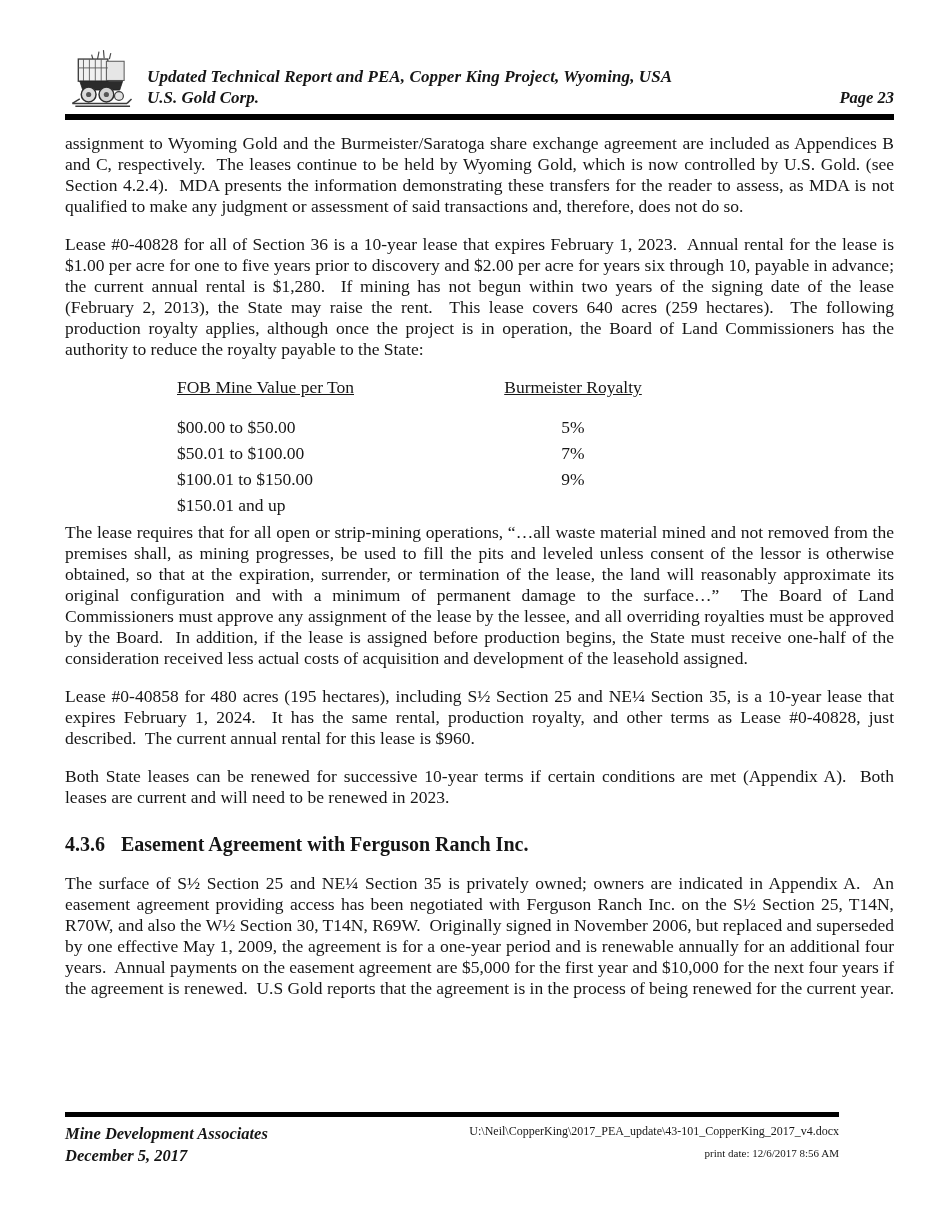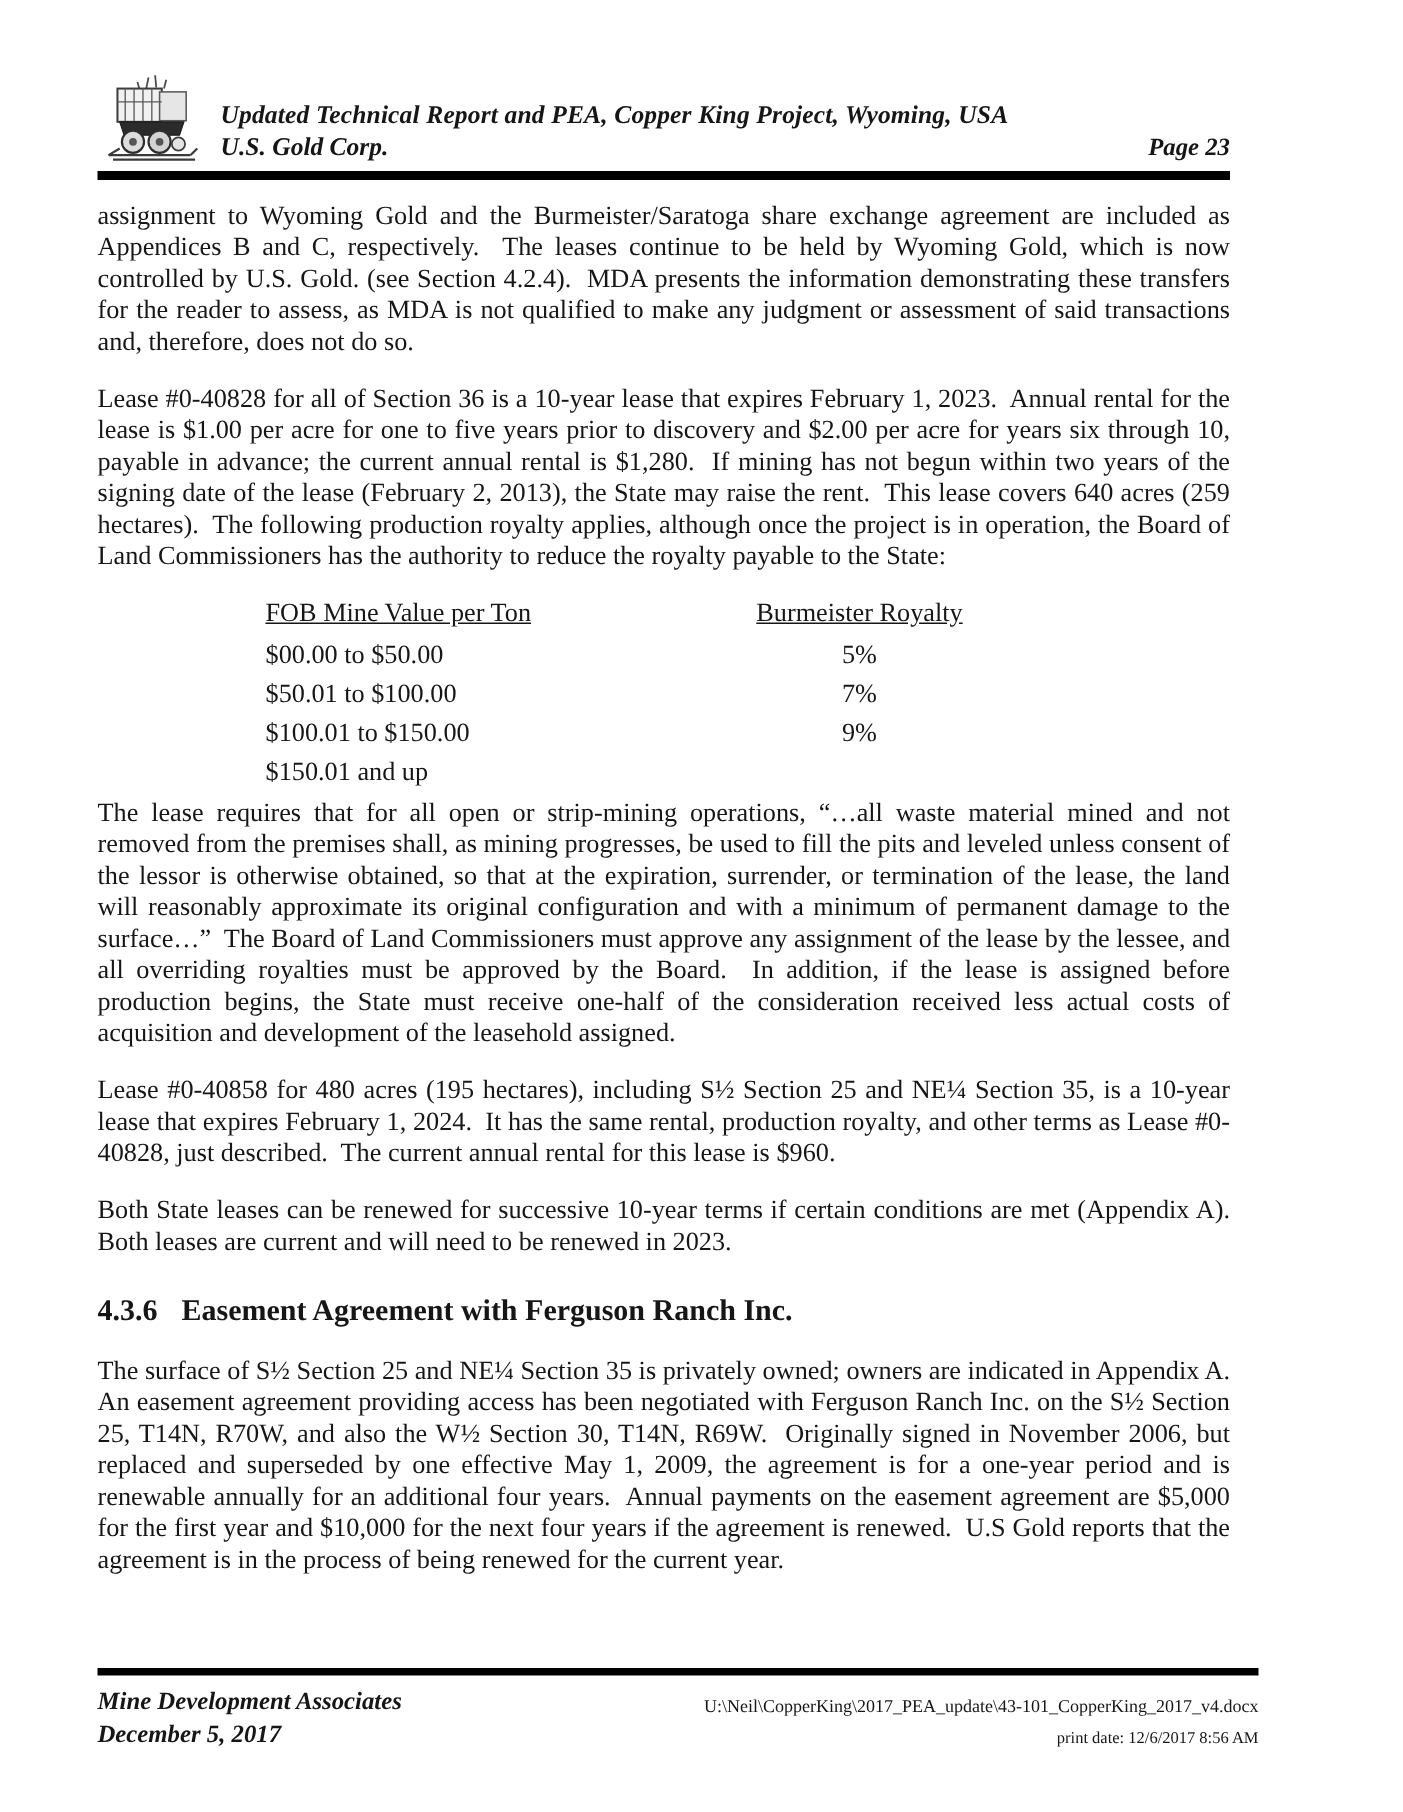--- a/index.html
+++ b/index.html
@@ -3,21 +3,21 @@
 <meta charset="utf-8">
 <style>
   html, body { margin: 0; padding: 0; background: #e9e9e9; }
   .page {
     position: relative;
     width: 935px;
     height: 1208px;
     margin: 0 auto;
     background: #ffffff;
     box-sizing: border-box;
-    padding: 48px 115px 0 65px;
+    padding: 48px 41px 0 65px;
     font-family: "Liberation Serif", "DejaVu Serif", serif;
     color: #161616;
     overflow: hidden;
   }
   
   .header { display: flex; align-items: flex-start; }
   .logo-box { width: 68px; height: 62px; flex: 0 0 68px; margin-right: 14px; }
   .header-right { flex: 1; padding-top: 18px; }
   .header-title {
     font-weight: bold; font-style: italic;
@@ -31,35 +31,35 @@
   .doc-body { margin-top: 13px; font-size: 17.5px; line-height: 21px; }
   .doc-body p {
     margin: 0 0 17px 0;
     text-align: justify;
     white-space: pre-wrap;
   }
   .quote-italic { }
   
   .royalty-table { margin: 14px 0 4px 0; }
   .rt-row { display: flex; line-height: 26px; }
-  .rt-head { line-height: 21px; margin-bottom: 4px; }
+  .rt-head { line-height: 21px; margin-bottom: 16px; }
   .rt-left { margin-left: 112px; width: 296px; }
   .rt-right { width: 200px; text-align: center; }
   .rt-head .rt-left span, .rt-head .rt-right span { text-decoration: underline; }
   
   .section-heading {
     font-weight: bold;
     font-size: 20px;
     margin: 26px 0 18px 0;
   }
   .section-heading .sec-title { margin-left: 16px; }
   
   .footer-block { position: absolute; left: 65px; right: 96px; top: 1112px; }
   .footer-rule { height: 5px; background: #000000; margin-bottom: 6px; }
-  .footer-cols { display: flex; justify-content: space-between; align-items: flex-end; }
+  .footer-cols { display: flex; justify-content: space-between; align-items: flex-start; }
   .footer-left { font-weight: bold; font-style: italic; font-size: 16.5px; line-height: 22px; }
   .footer-right { text-align: right; }
   .footer-path { font-size: 12px; line-height: 16px; }
   .footer-print { font-size: 11px; line-height: 15px; margin-top: 7px; }
 </style>
 </head>
 <body>
 
 <div class="page">
 

